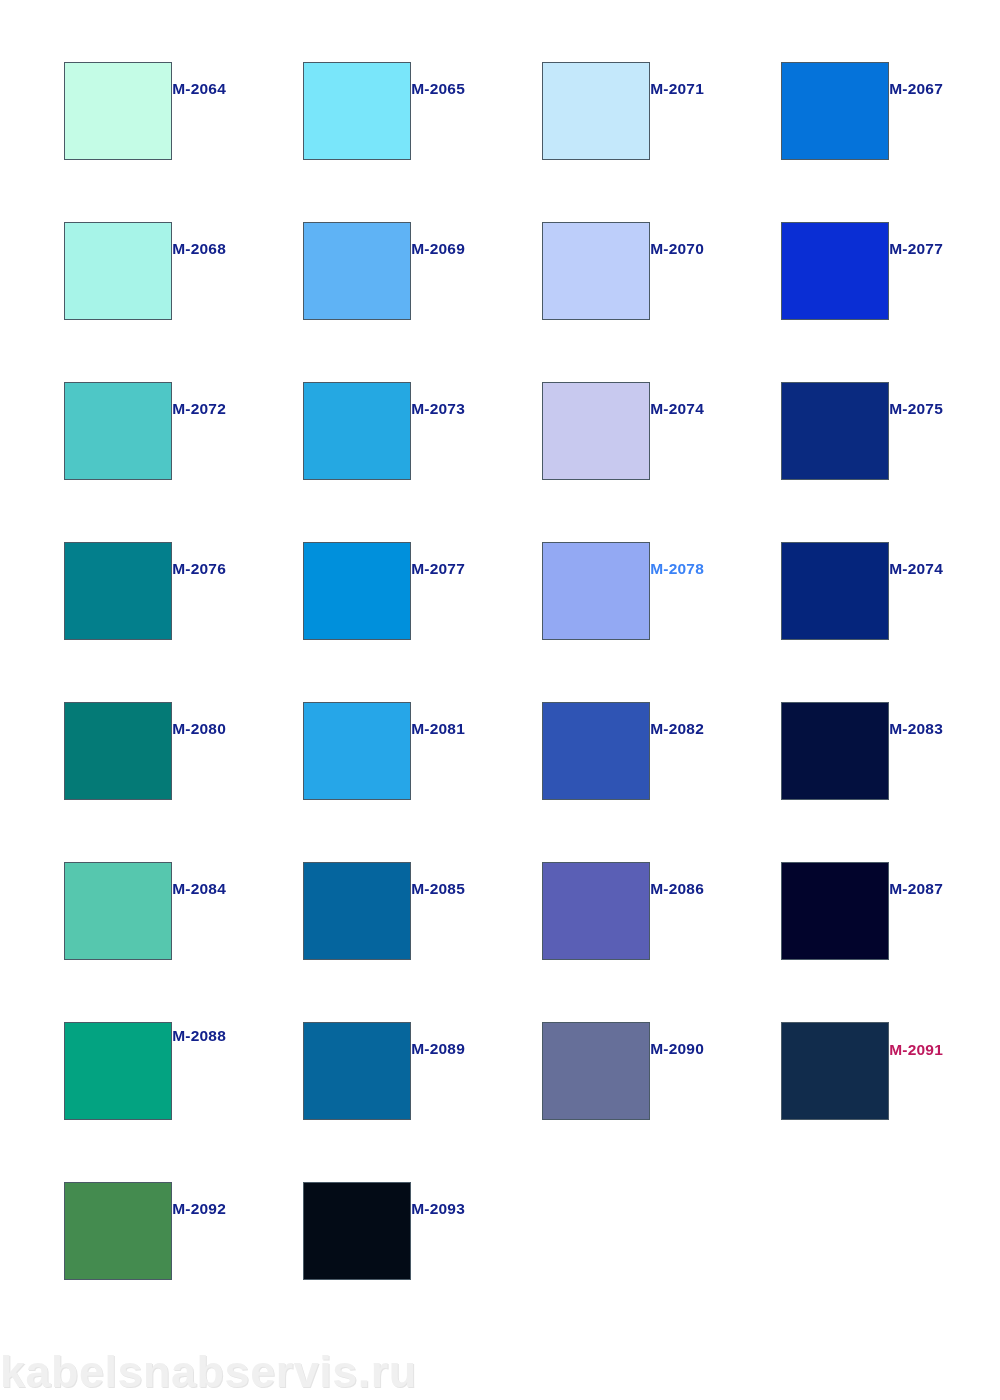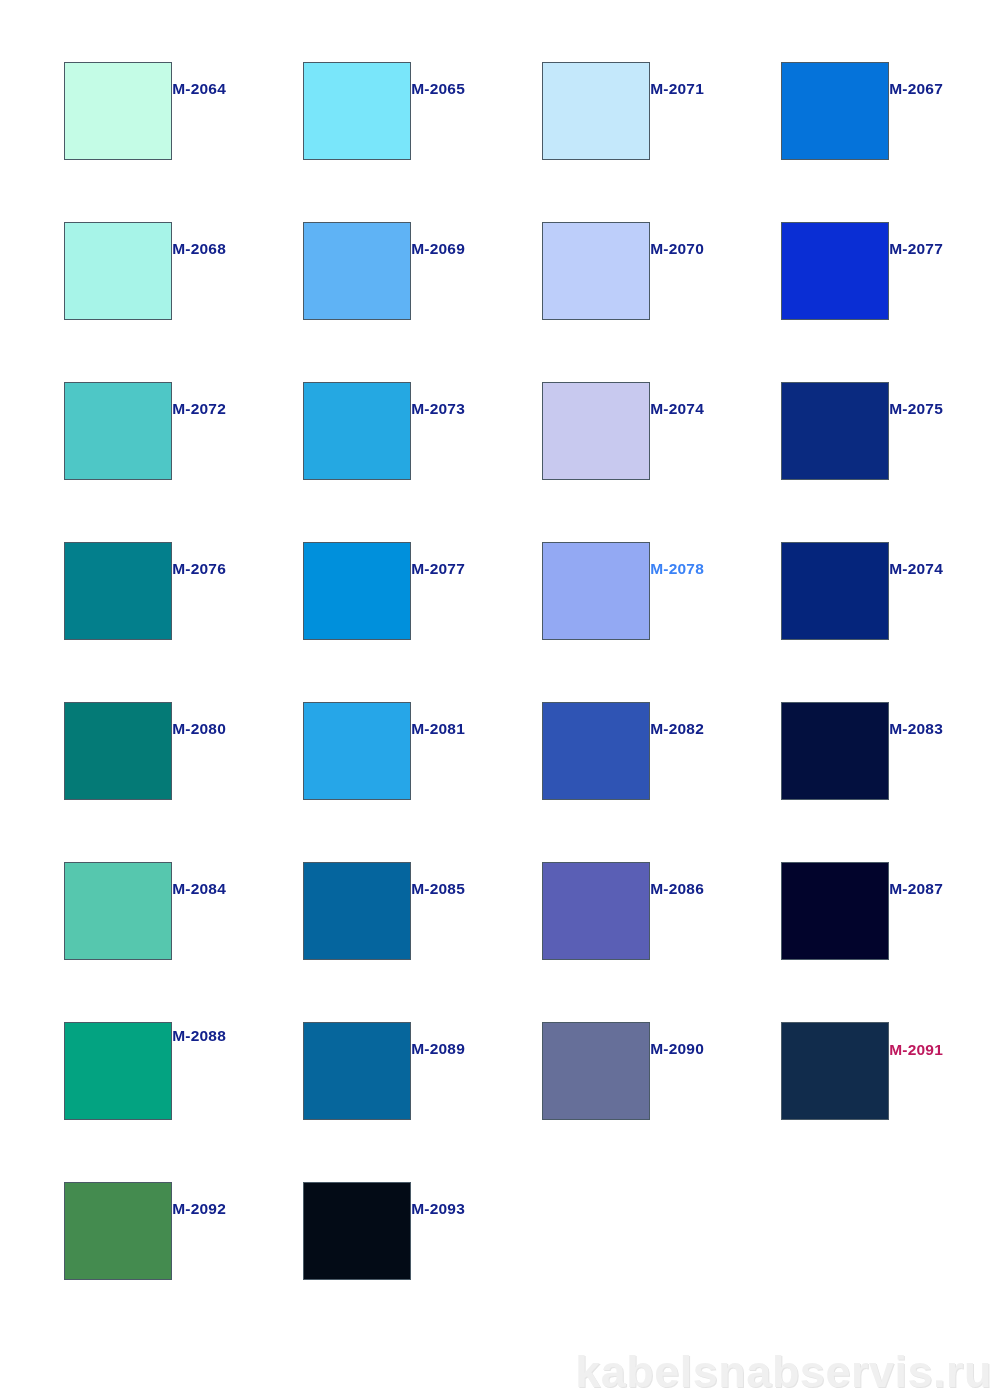--- a/index.html
+++ b/index.html
@@ -52,21 +52,21 @@
     letter-spacing: 0.2px;
     line-height: 1;
     text-align: center;
     white-space: nowrap;
   }
   .watermark {
     position: absolute;
     left: 0;
     top: 1346px;
     width: 992px;
-    text-align: right;
+    text-align: left;
     font-size: 45px;
     font-weight: bold;
     color: #f0f0f0;
     letter-spacing: 0.5px;
     text-shadow: 1px 1px 0 #e4e4e4;
     user-select: none;
     white-space: nowrap;
   }
 </style>
 </head>

